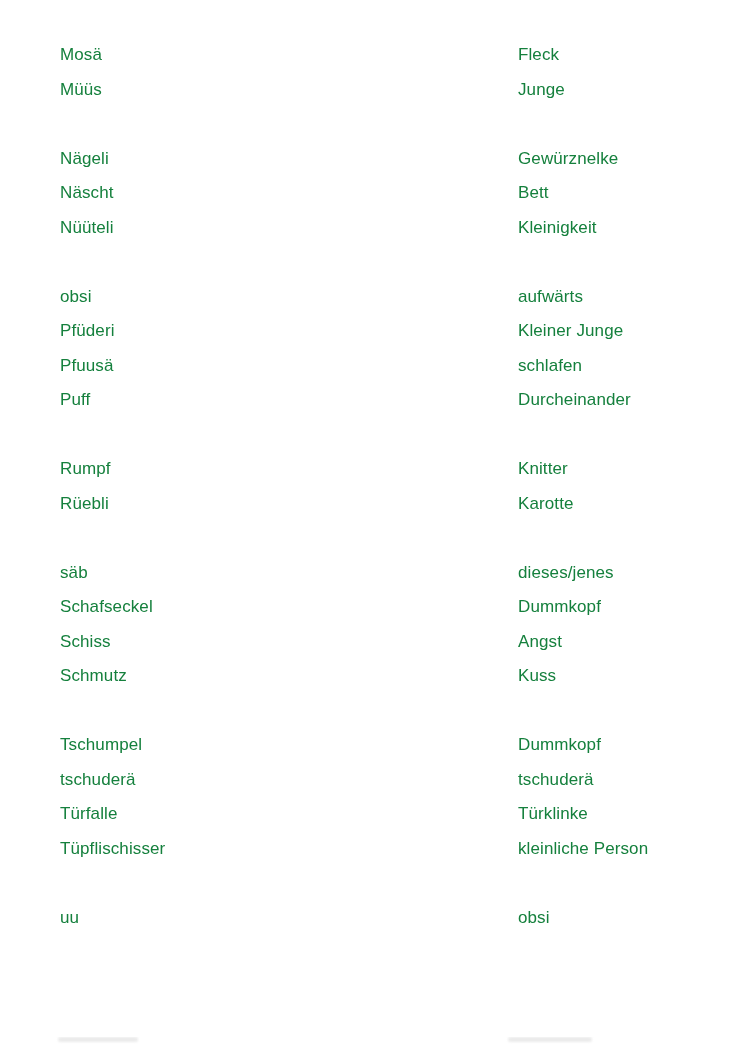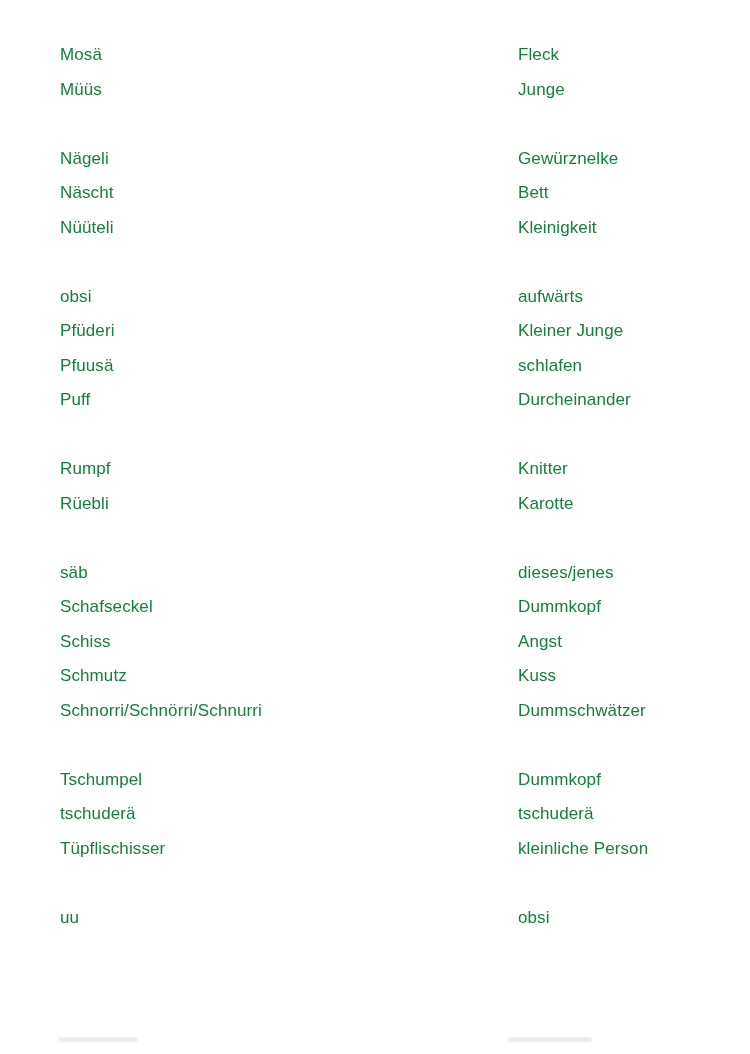--- a/index.html
+++ b/index.html
@@ -137,32 +137,32 @@
         <span class="definition">Dummkopf</span>
       </div>
       <div class="row">
         <span class="term">Schiss</span>
         <span class="definition">Angst</span>
       </div>
       <div class="row">
         <span class="term">Schmutz</span>
         <span class="definition">Kuss</span>
       </div>
-      <div class="row">
-        <span class="term">Schnorri/Schnörri/Schnurri</span>
-        <span class="definition">Dummschwätzer</span>
-      </div>
       <div class="row spacer"></div>
       <div class="row">
         <span class="term">Tschumpel</span>
         <span class="definition">Dummkopf</span>
       </div>
       <div class="row">
         <span class="term">tschuderä</span>
         <span class="definition">tschuderä</span>
+      </div>
+      <div class="row">
+        <span class="term">Türfalle</span>
+        <span class="definition">Türklinke</span>
       </div>
       <div class="row">
         <span class="term">Tüpflischisser</span>
         <span class="definition">kleinliche Person</span>
       </div>
       <div class="row spacer"></div>
       <div class="row">
         <span class="term">uu</span>
         <span class="definition">obsi</span>
       </div>

